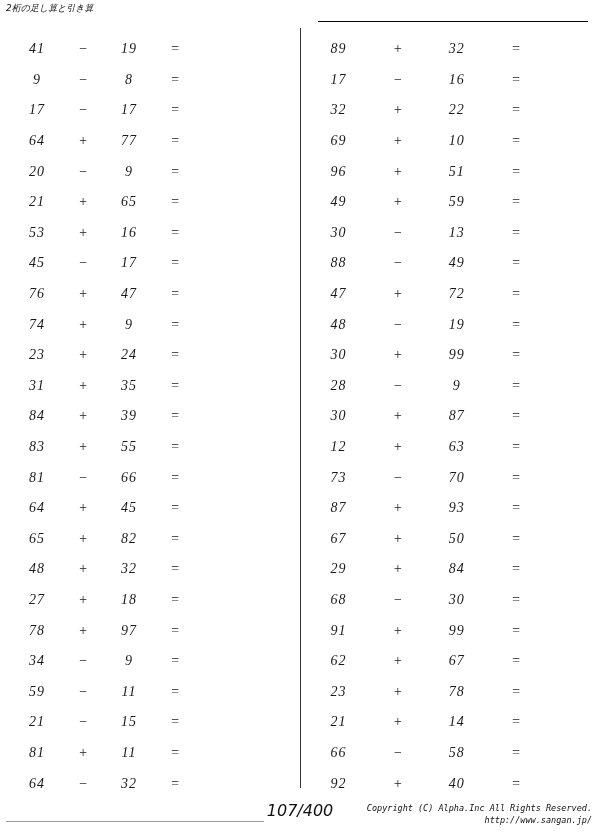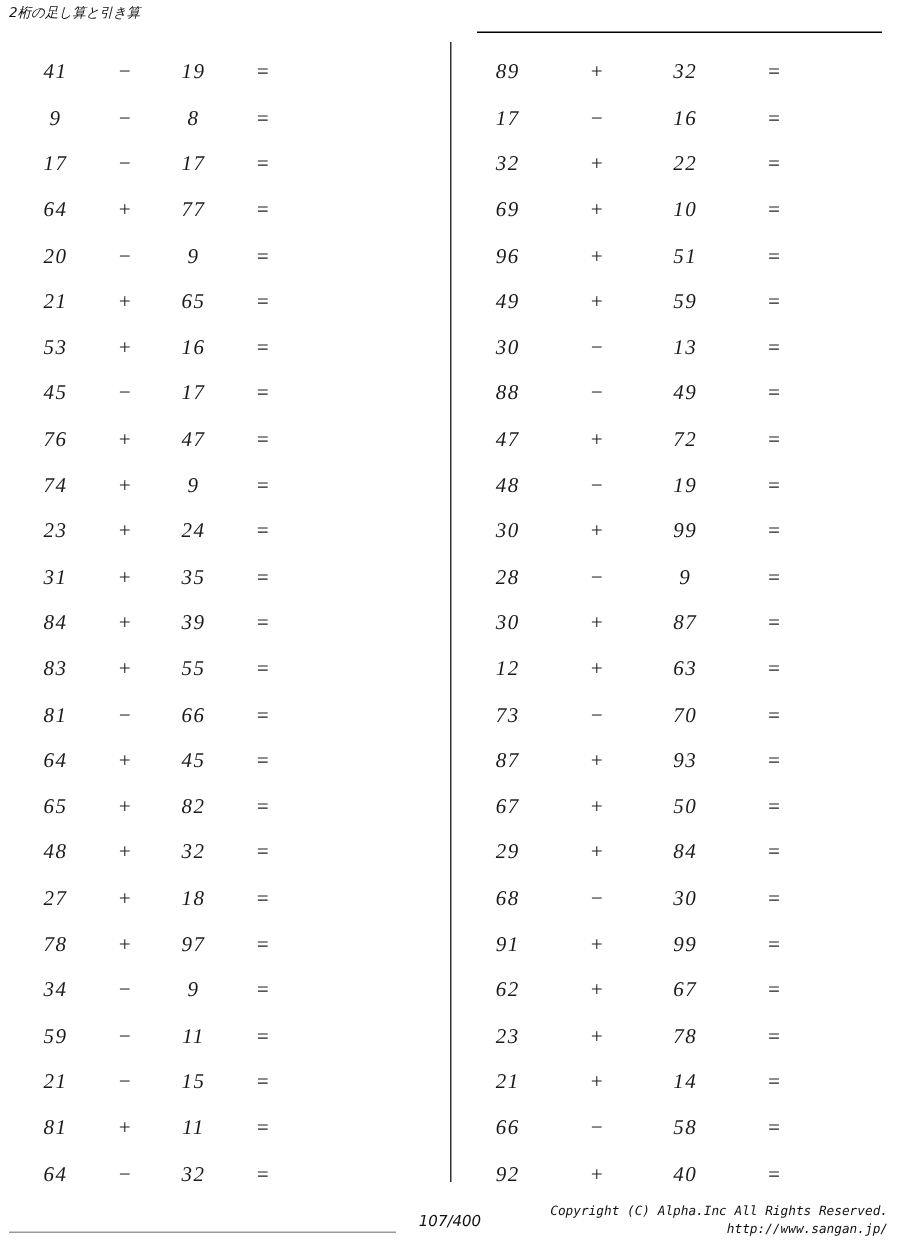--- a/index.html
+++ b/index.html
@@ -84,21 +84,21 @@
     width: 60px;
     text-align: left;
   }
   .page-num {
     position: absolute;
     left: 0;
     right: 0;
     bottom: 12px;
     text-align: center;
     font-family: "DejaVu Sans", sans-serif;
-    font-size: 10px;
+    font-size: 16px;
     color: #111;
   }
   .footer {
     position: absolute;
     right: 8px;
     bottom: 6px;
     text-align: right;
     font-family: "DejaVu Sans Mono", monospace;
     font-size: 8.5px;
     line-height: 12px;

